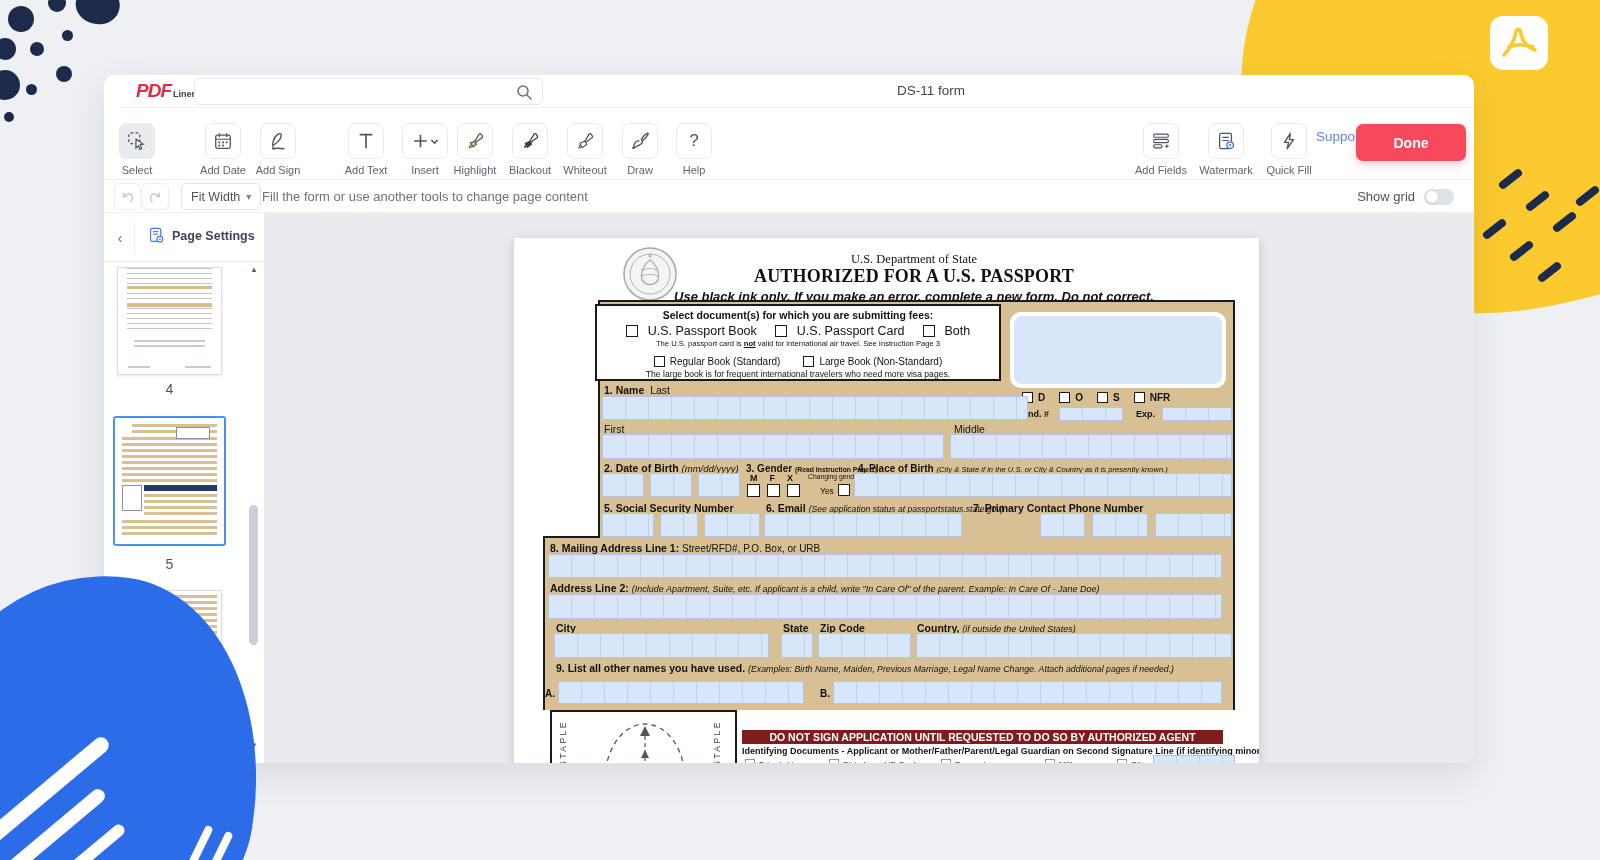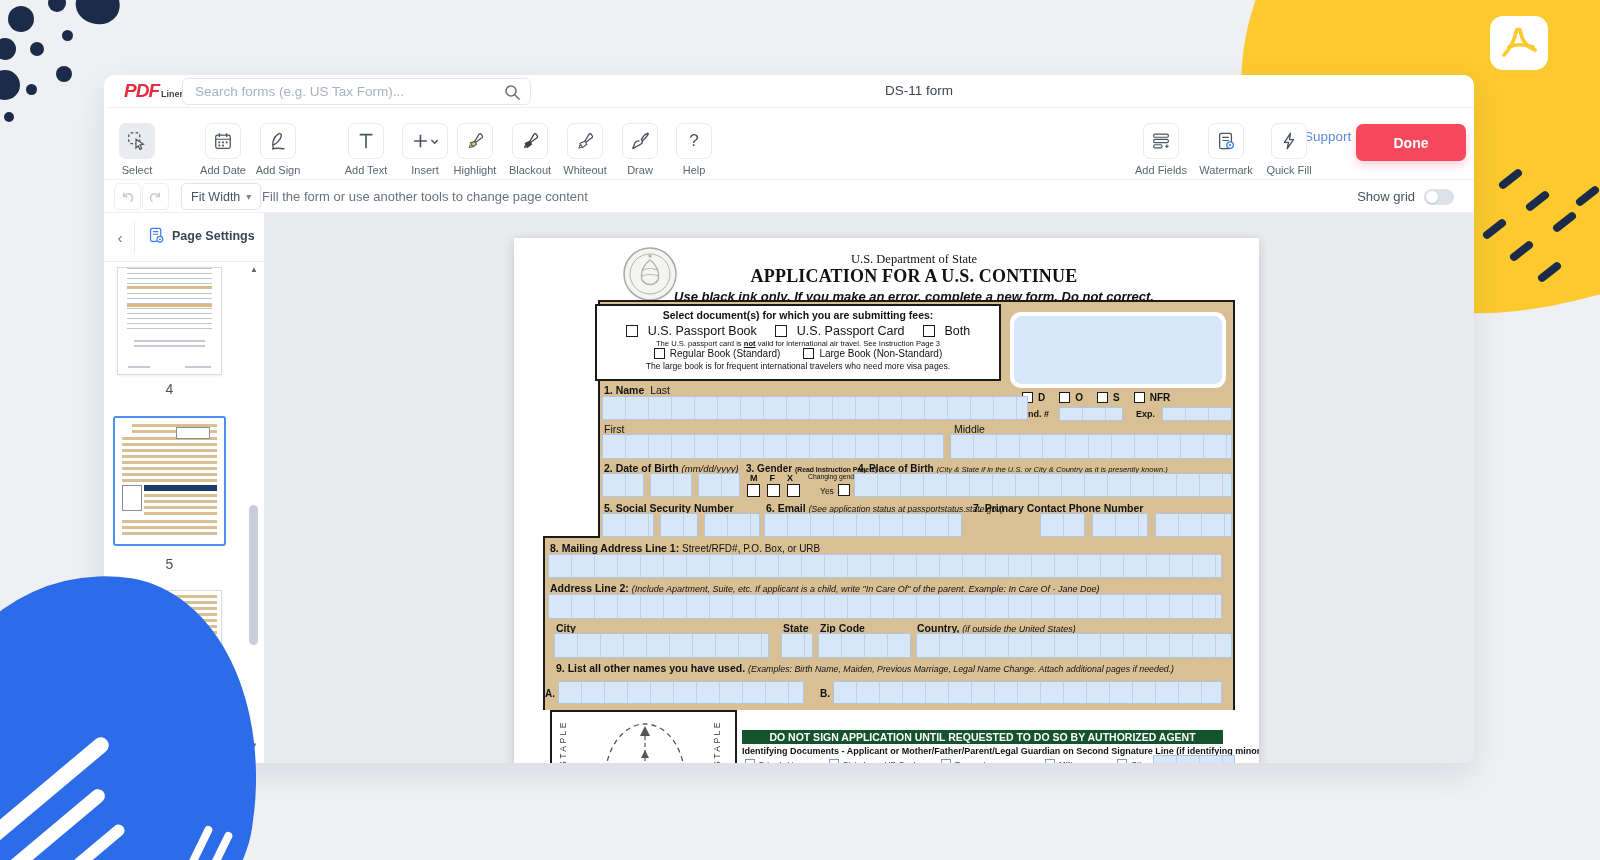--- a/index.html
+++ b/index.html
@@ -20,21 +20,21 @@
   .blob-blue { position:absolute; left:-70px; top:575px; width:330px; height:380px;
     background:#2c6ce8; border-radius:52% 48% 55% 45% / 45% 60% 40% 55%;
     transform:rotate(9deg); z-index:30; }
   .stroke-w { position:absolute; background:#fff; border-radius:8px; z-index:31; }
 
   
   .window { position:absolute; left:104px; top:75px; width:1370px; height:688px; background:#fff;
     border-radius:10px; box-shadow:0 12px 34px rgba(30,40,70,.10); z-index:10; overflow:hidden; }
 
   
-  .appbar { position:absolute; left:4px; top:0; width:100%; height:33px; border-bottom:1px solid #eef0f3;padding-left:15px; }
+  .appbar { position:absolute; left:16px; top:0; width:100%; height:33px; border-bottom:1px solid #eef0f3;padding-left:15px; }
   .logo { position:absolute; left:16px; top:5px; display:flex; align-items:baseline; cursor:pointer; }
   .logo-pdf { font-weight:800; font-size:19px; color:#e32b3f; letter-spacing:-1px; font-style:italic; }
   .logo-liner { font-weight:700; font-size:9px; color:#3a3f4a; margin-left:2px; }
   .searchbox { position:absolute; left:74px; top:3px; width:349px; height:27px; border:1px solid #e4e7ec;
     border-radius:6px; background:#fff; }
   .searchbox input { position:absolute; left:12px; top:0; width:300px; height:25px; border:0; outline:0;
     font-size:13.5px; color:#3a4150; font-family:"Liberation Sans",sans-serif; background:transparent; }
   .searchbox input::placeholder { color:#aab2bf; }
   .search-ic { position:absolute; right:10px; top:5px; }
   .doc-title { position:absolute; left:711px; top:8px; width:200px; text-align:center; font-size:13.5px; color:#3e4654; }
@@ -153,21 +153,20 @@
   <div class="dash" style="left:1574px;top:192px"></div>
 
   <div class="window">
 
     <div class="appbar">
       <div class="logo">
         <span class="logo-pdf">PDF</span>
         <span class="logo-liner">Liner</span>
       </div>
       <div class="searchbox">
-        <input placeholder="Search forms (e.g. US Tax Form)..." style="">
         <svg class="search-ic" width="16" height="16" viewBox="0 0 16 16">
           <circle cx="7" cy="7" r="5" fill="none" stroke="#6a7280" stroke-width="1.6"></circle>
           <line x1="11" y1="11" x2="15" y2="15" stroke="#6a7280" stroke-width="1.6" stroke-linecap="round"></line>
         </svg>
       </div>
       <div class="doc-title">DS-11 form</div>
       <div class="support">Support</div>
     </div>
 
     <div class="toolbar">
@@ -389,21 +388,21 @@
       <div class="page">
 
         <svg class="abs" style="left:108px;top:8px" width="56" height="56" viewBox="0 0 56 56">
           <circle cx="28" cy="28" r="26" fill="#f4f4f2" stroke="#a8a8a4" stroke-width="1.5"></circle>
           <circle cx="28" cy="28" r="20" fill="none" stroke="#b4b4b0" stroke-width="1"></circle>
           <path d="M28 14 C22 18 18 26 20 34 C24 40 32 40 36 34 C38 26 34 18 28 14 Z" fill="none" stroke="#b0b0ac" stroke-width="1.4"></path>
           <path d="M20 30 C24 28 32 28 36 30 M21 24 C25 22 31 22 35 24" fill="none" stroke="#b0b0ac" stroke-width="1.1"></path>
           <circle cx="28" cy="10" r="1.6" fill="#b0b0ac"></circle>
         </svg>
         <div class="abs serif" style="left:160px;top:14px;width:480px;text-align:center;font-size:12.5px">U.S. Department of State</div>
-        <div class="abs serif bl" style="left:160px;top:28px;width:480px;text-align:center;font-size:18px;letter-spacing:.2px">APPLICATION FOR A U.S. CONTINUE</div>
+        <div class="abs serif bl" style="left:160px;top:28px;width:480px;text-align:center;font-size:18px;letter-spacing:.2px">AUTHORIZED FOR A U.S. PASSPORT</div>
         <div class="abs bl it" style="left:135px;top:51px;width:530px;text-align:center;font-size:13px">
           <span>Use </span><u>black ink</u><span> only. If you make an error, complete a new form. Do not correct.</span>
         </div>
 
         <div class="tanU"></div>
         <div class="tanL"></div>
         <div class="abs" style="left:29px;top:298px;width:57px;height:2px;background:#1a1a1a"></div>
 
         <div class="selectbox">
           <div class="bl" style="text-align:center;font-size:10.5px;margin-top:3px">Select document(s) for which you are submitting fees:</div>
@@ -411,21 +410,21 @@
             <span class="cbx" style="width:12px;height:12px"></span>
             <span style="font-size:12.5px">U.S. Passport Book</span>
             <span class="cbx" style="width:12px;height:12px;margin-left:8px"></span>
             <span style="font-size:12.5px">U.S. Passport Card</span>
             <span class="cbx" style="width:12px;height:12px;margin-left:8px"></span>
             <span style="font-size:12.5px">Both</span>
           </div>
           <div style="text-align:center;font-size:7.6px;margin-top:1px">
             <span>The U.S. passport card is </span><u class="bl">not</u><span> valid for international air travel. See Instruction Page 3</span>
           </div>
-          <div class="srow" style="margin-top:0;gap:5px">
+          <div class="srow" style="margin-top:8px;gap:5px">
             <span class="cbx"></span>
             <span style="font-size:10px">Regular Book (Standard)</span>
             <span class="cbx" style="margin-left:18px"></span>
             <span style="font-size:10px">Large Book (Non-Standard)</span>
           </div>
           <div style="text-align:center;font-size:8.6px;margin-top:2px">The large book is for frequent international travelers who need more visa pages.</div>
         </div>
 
         <div class="abs" style="left:496px;top:74px;width:216px;height:76px;background:#fff;border-radius:11px;padding:4px">
           <div style="width:100%;height:100%;background:#d7e6f8;border-radius:8px"></div>
@@ -524,21 +523,21 @@
           <span class="staple" style="left:6px;top:8px">STAPLE</span>
           <span class="staple" style="left:160px;top:8px">STAPLE</span>
           <svg class="abs" style="left:38px;top:4px" width="110" height="70" viewBox="0 0 110 70">
             <ellipse cx="55" cy="64" rx="40" ry="56" fill="none" stroke="#555" stroke-width="1.3" stroke-dasharray="5 4"></ellipse>
             <path d="M55 10 L50 20 L60 20 Z" fill="#555"></path>
             <line x1="55" y1="20" x2="55" y2="52" stroke="#555" stroke-width="1.2" stroke-dasharray="4 3"></line>
             <path d="M55 34 L51 42 L59 42 Z" fill="#555"></path>
           </svg>
         </div>
 
-        <div class="abs bl" style="left:228px;top:492px;width:481px;height:14px;background:#14532d;color:#fff;font-size:10.5px;display:flex;align-items:center;justify-content:center;white-space:nowrap">DO NOT SIGN APPLICATION UNTIL REQUESTED TO DO SO BY AUTHORIZED AGENT</div>
+        <div class="abs bl" style="left:228px;top:492px;width:481px;height:14px;background:#7f1d1d;color:#fff;font-size:10.5px;display:flex;align-items:center;justify-content:center;white-space:nowrap">DO NOT SIGN APPLICATION UNTIL REQUESTED TO DO SO BY AUTHORIZED AGENT</div>
         <div class="abs bl" style="left:228px;top:508px;width:493px;text-align:center;font-size:9px;white-space:nowrap">Identifying Documents - Applicant or Mother/Father/Parent/Legal Guardian on Second Signature Line (if identifying minor)</div>
 
         <div class="abs" style="left:231px;top:521px;width:490px;height:16px">
           <span class="cbb abs" style="left:0;top:0"></span>
           <span class="abs" style="left:14px;top:1px;font-size:7.8px">Driver's License</span>
           <span class="cbb abs" style="left:84px;top:0"></span>
           <span class="abs" style="left:98px;top:1px;font-size:7.8px">State Issued ID Card</span>
           <span class="cbb abs" style="left:196px;top:0"></span>
           <span class="abs" style="left:210px;top:1px;font-size:7.8px">Passport</span>
           <span class="cbb abs" style="left:300px;top:0"></span>

